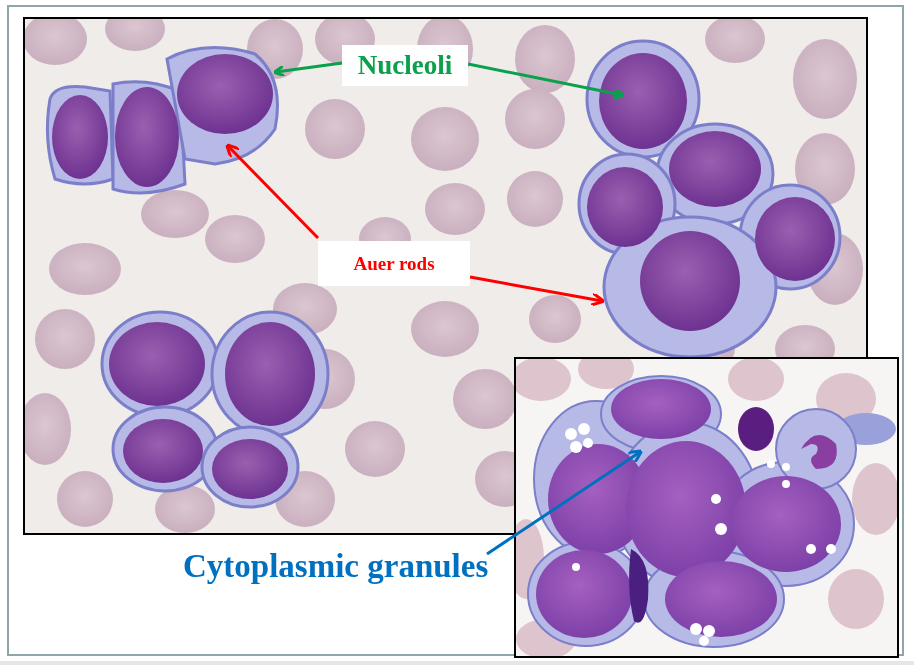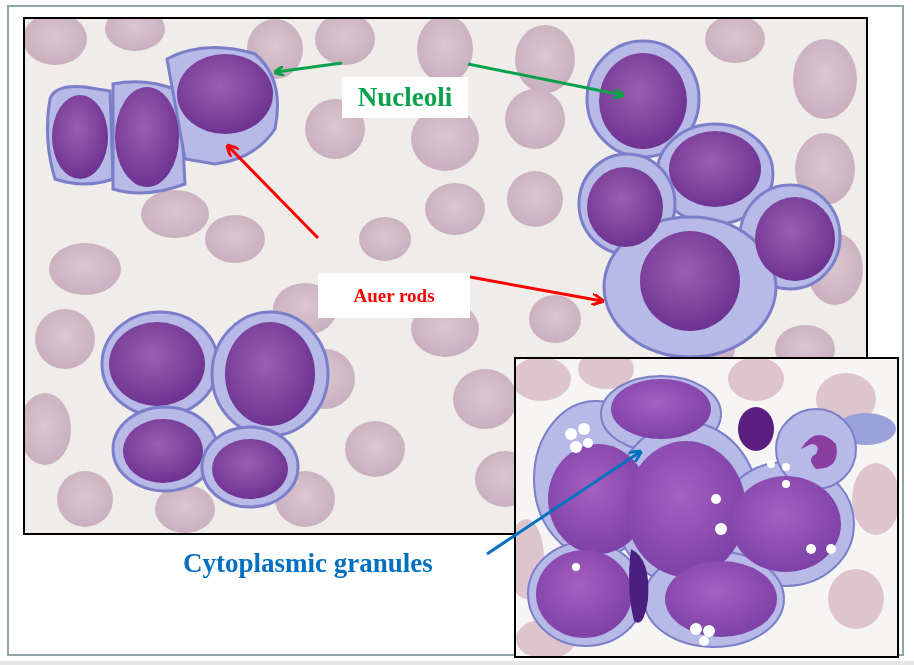--- a/index.html
+++ b/index.html
@@ -3,24 +3,24 @@
 <meta charset="utf-8">
 <style>
   html, body { margin: 0; padding: 0; background: #ffffff; }
   body { width: 914px; height: 665px; position: relative; overflow: hidden; font-family: "Liberation Serif", serif; }
   .slide-frame { position: absolute; left: 7px; top: 5px; width: 893px; height: 647px; border: 2px solid #8fa5a8; background: #ffffff; }
   .bottom-rule { position: absolute; left: 0; top: 661px; width: 914px; height: 4px; background: #e6e6e6; }
   .micro { position: absolute; overflow: hidden; border: 2px solid #000; }
   .micro-main { left: 23px; top: 17px; width: 841px; height: 514px; background: #efece9; }
   .micro-inset { left: 514px; top: 357px; width: 381px; height: 297px; background: #f7f5f4; }
   .micro svg { display: block; }
-  .label-box { position: absolute; background: #ffffff; font-weight: bold; text-align: center; white-space: nowrap; margin-top: 32px; }
+  .label-box { position: absolute; background: #ffffff; font-weight: bold; text-align: center; white-space: nowrap; }
   .label-nucleoli { left: 342px; top: 45px; width: 126px; height: 41px; line-height: 41px; font-size: 27px; color: #0aa14b; }
   .label-auer { left: 318px; top: 241px; width: 152px; height: 45px; line-height: 45px; font-size: 19px; color: #ff0000; }
-  .label-granules { position: absolute; left: 183px; top: 548px; font-size: 27px; font-weight: bold; color: #0070c0; white-space: nowrap; }
+  .label-granules { position: absolute; left: 183px; top: 548px; font-size: 33px; font-weight: bold; color: #0070c0; white-space: nowrap; }
   .arrows { position: absolute; left: 0; top: 0; pointer-events: none; }
 </style>
 </head>
 <body>
 
 <div class="slide-frame"></div>
 
 <div class="micro micro-main">
   <svg width="841" height="514" viewBox="0 0 841 514">
     <defs>

